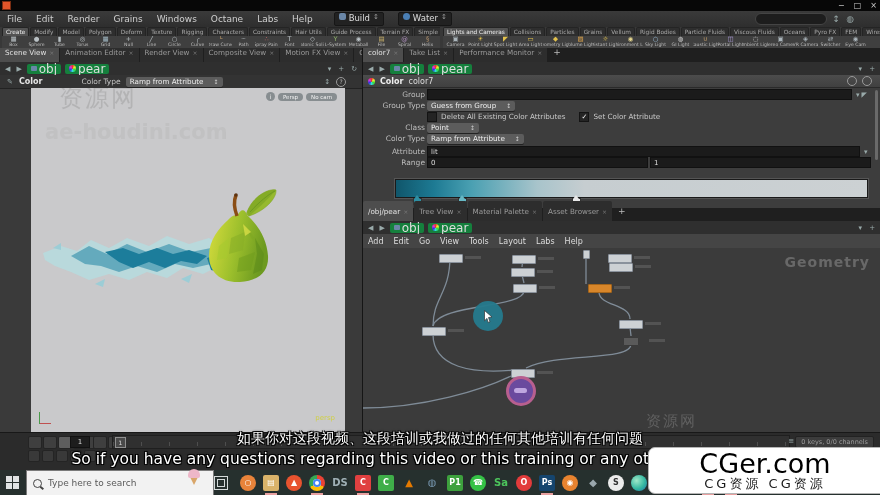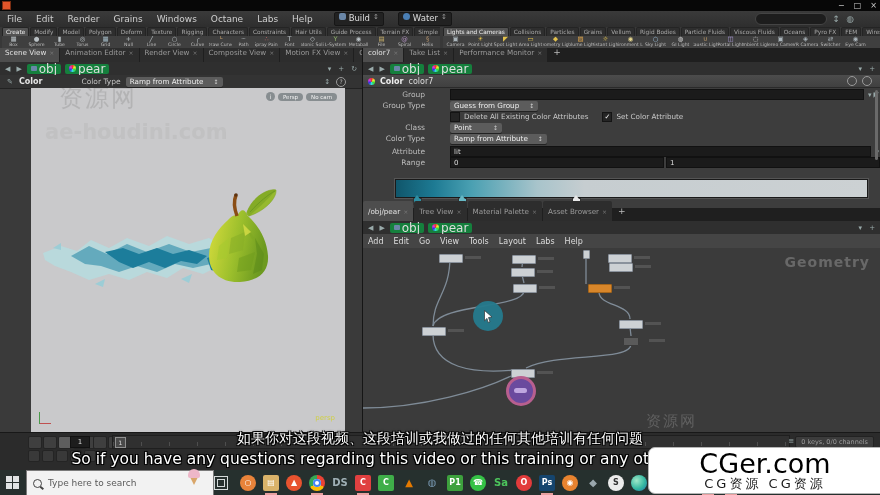--- a/index.html
+++ b/index.html
@@ -72,21 +72,21 @@
   .axis i{position:absolute;left:0;bottom:0;display:block}
   .ax-x{width:12px;height:1px;background:#c05050}
   .ax-y{width:1px;height:12px;background:#4a9a4a}
   
   #paramhdr{position:absolute;left:0;top:13px;right:0;height:12px;background:linear-gradient(#4c4c4c,#404040);border-bottom:1px solid #2a2a2a;display:flex;align-items:center;gap:5px;padding-left:5px}
   #paramhdr .ph-type{font-size:8px;font-weight:bold;color:#eee}
   #paramhdr .ph-name{font-size:8px;color:#ddd}
   #hdricons{position:absolute;right:8px;display:flex;gap:5px;align-items:center}
   .hico{font-size:7px;color:#c2c2c2}
   .prow{position:absolute;left:0;right:0;height:11px;display:flex;align-items:center}
-  .plabel{width:62px;text-align:right;font-size:7.5px;color:#bdbdbd;padding-right:25px;flex:none}
+  .plabel{width:62px;text-align:right;font-size:7.5px;color:#bdbdbd;padding-right:2px;flex:none}
   .pfield{background:#1b1b1b;border:1px solid #111;height:9px;color:#ddd;font-size:7px;display:flex;align-items:center;padding-left:3px}
   .cbx{width:8px;height:8px;background:#242424;border:1px solid #141414;margin-right:4px;display:flex;align-items:center;justify-content:center;font-size:7px;color:#f0f0f0}
   .cblab{font-size:7.2px;color:#c8c8c8;margin-right:14px}
   #ramphdr{position:absolute;left:8px;top:170px;font-size:7.5px;color:#c8c8c8}
   #rampicons{position:absolute;right:10px;top:169px;display:flex;gap:6px}
   #rampbtns{position:absolute;left:8px;top:182px;display:flex;gap:2px}
   .rbtn{width:9px;height:9px;background:#4a4a4a;border:1px solid #2a2a2a;color:#ccc;font-size:6px;display:flex;align-items:center;justify-content:center;border-radius:1px}
   #rampdot{position:absolute;left:10px;top:196px;width:3px;height:3px;border-radius:50%;background:#bbb}
   #rampbar{position:absolute;left:32px;top:117px;width:471px;height:17px;border:1px solid #1a1a1a;box-shadow:0 0 0 1px #555}
   #rampmarks{position:absolute;left:32px;top:136px;width:471px;height:8px}

